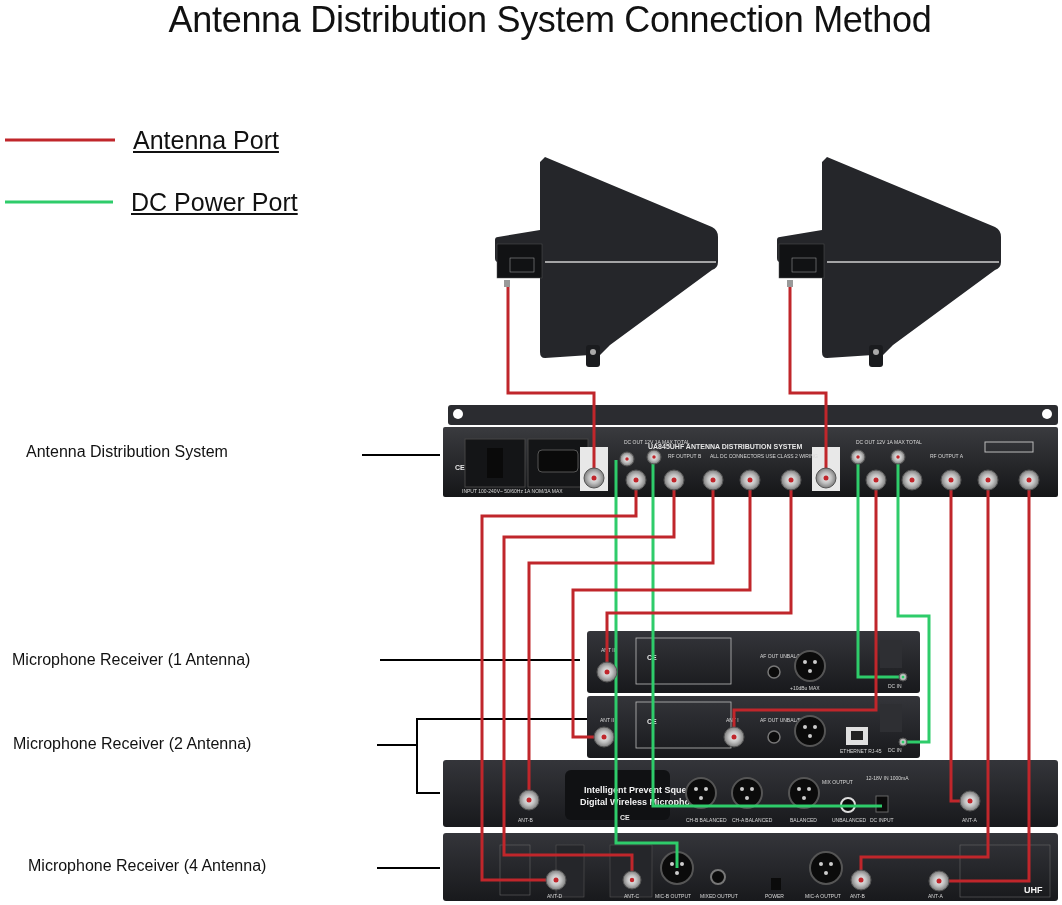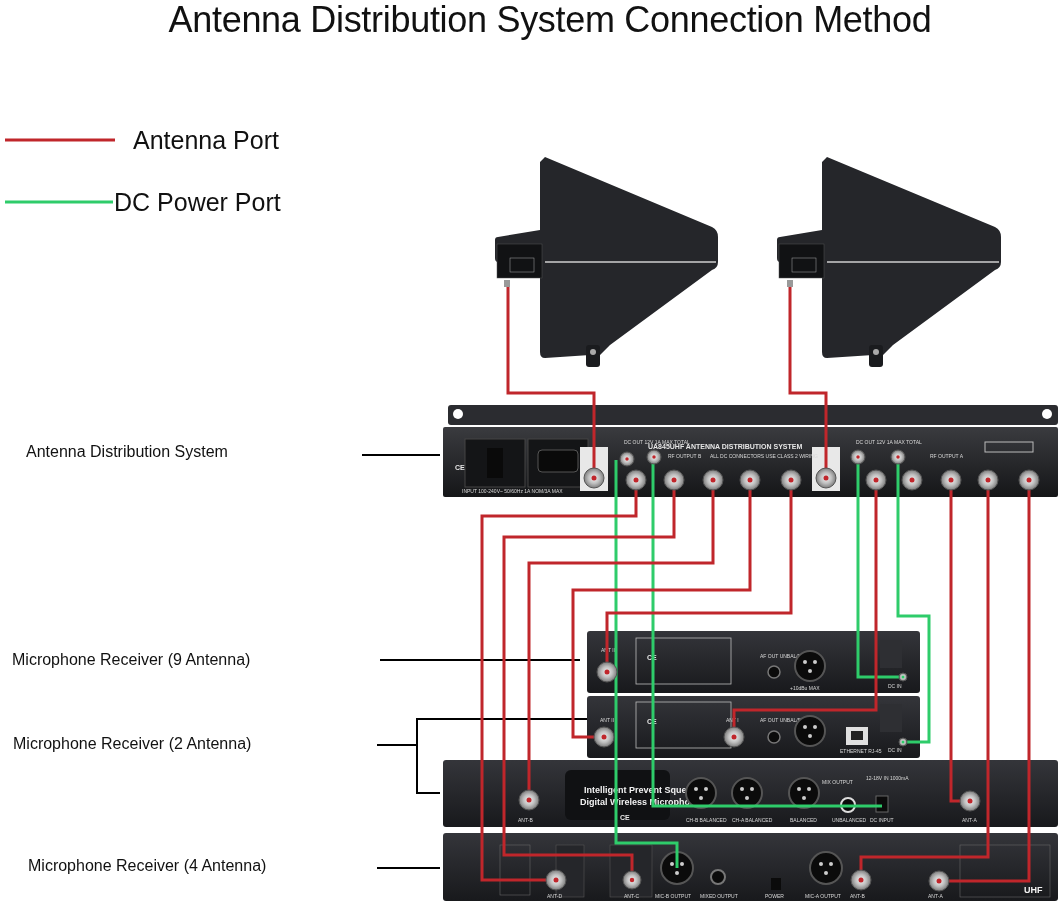--- a/index.html
+++ b/index.html
@@ -1,34 +1,34 @@
 <!DOCTYPE html>
 <html><head>
 <meta charset="utf-8">
 <style>
   html, body { margin: 0; padding: 0; background: #ffffff; }
   body { width: 1062px; height: 905px; position: relative; overflow: hidden; font-family: "Liberation Sans", sans-serif; color: #111; }
   .title { position: absolute; left: 0; top: 0; width: 1100px; text-align: center; font-size: 36px; line-height: 40px; letter-spacing: -0.3px; }
-  .legend-text { position: absolute; font-size: 25px; line-height: 30px; }
+  .legend-text { position: absolute; font-size: 25px; line-height: 30px; text-decoration: underline; }
   .callout { position: absolute; font-size: 16px; line-height: 26px; white-space: nowrap; }
   svg#diagram { position: absolute; left: 0; top: 0; }
   .tiny { font-family: "Liberation Sans", sans-serif; font-size: 5px; fill: #d9d9d9; }
   .small { font-family: "Liberation Sans", sans-serif; font-size: 7px; fill: #e6e6e6; font-weight: bold; }
   .med { font-family: "Liberation Sans", sans-serif; font-size: 9px; fill: #f2f2f2; font-weight: bold; }
 </style>
 </head>
 <body>
 
 <div class="title">Antenna Distribution System Connection Method</div>
 
 <div class="legend-text" style="left:133px; top:125px;">Antenna Port</div>
-<div class="legend-text" style="left:114px; top:187px;">DC Power Port</div>
+<div class="legend-text" style="left:131px; top:187px;">DC Power Port</div>
 
 <div class="callout" style="left:26px; top:439px;">Antenna Distribution System</div>
-<div class="callout" style="left:12px; top:647px;">Microphone Receiver (9 Antenna)</div>
+<div class="callout" style="left:12px; top:647px;">Microphone Receiver (1 Antenna)</div>
 <div class="callout" style="left:13px; top:731px;text-align:center;">Microphone Receiver (2 Antenna)</div>
 <div class="callout" style="left:28px; top:853px;">Microphone Receiver (4 Antenna)</div>
 
 <svg id="diagram" width="1062" height="905" viewBox="0 0 1062 905">
   <defs>
     <radialGradient id="bnc" cx="50%" cy="50%" r="50%">
       <stop offset="0%" stop-color="#f4f4f4"></stop>
       <stop offset="55%" stop-color="#bfbfbf"></stop>
       <stop offset="100%" stop-color="#7d7d7d"></stop>
     </radialGradient>

